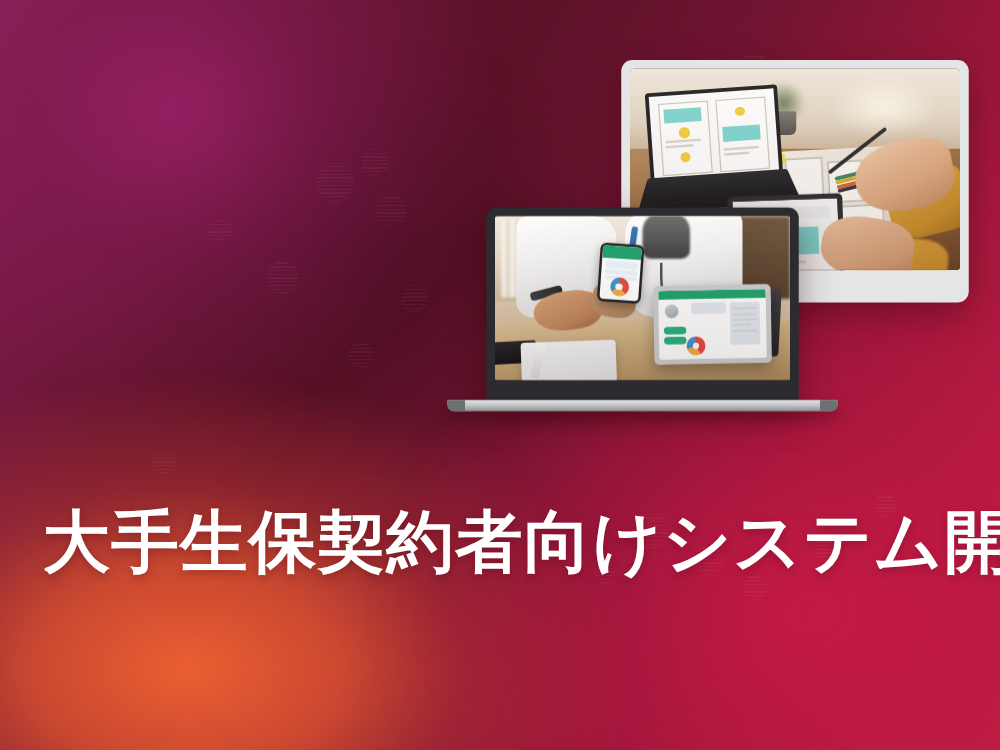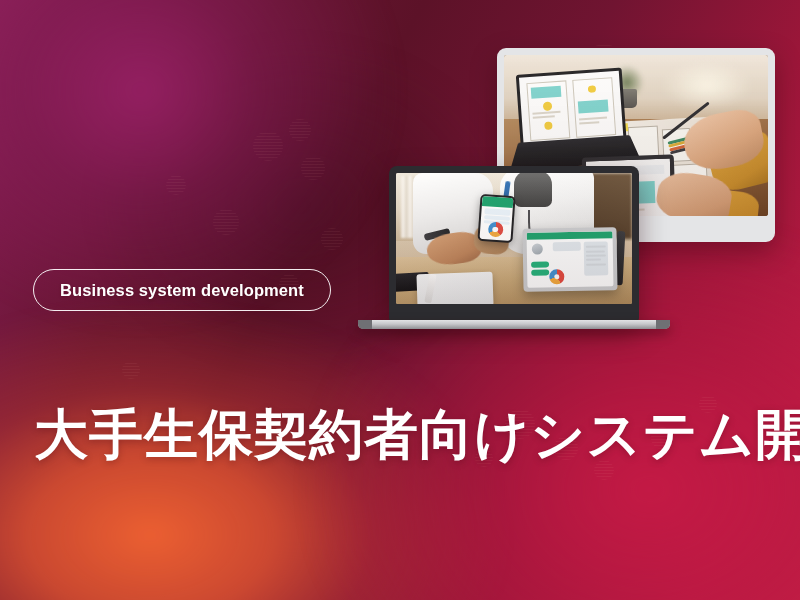--- a/index.html
+++ b/index.html
@@ -494,19 +494,16 @@
           </div>
 
           <div class="photo-tone"></div>
         </div>
 
       </div>
     </div>
     <div class="laptop-base"></div>
   </div>
 
-  <div class="badge">
-    <span class="badge-label">Business system development</span>
-  </div>
 
   <h1 class="headline">大手生保契約者向けシステム開発</h1>
 
 </div>
 
 </body></html>

